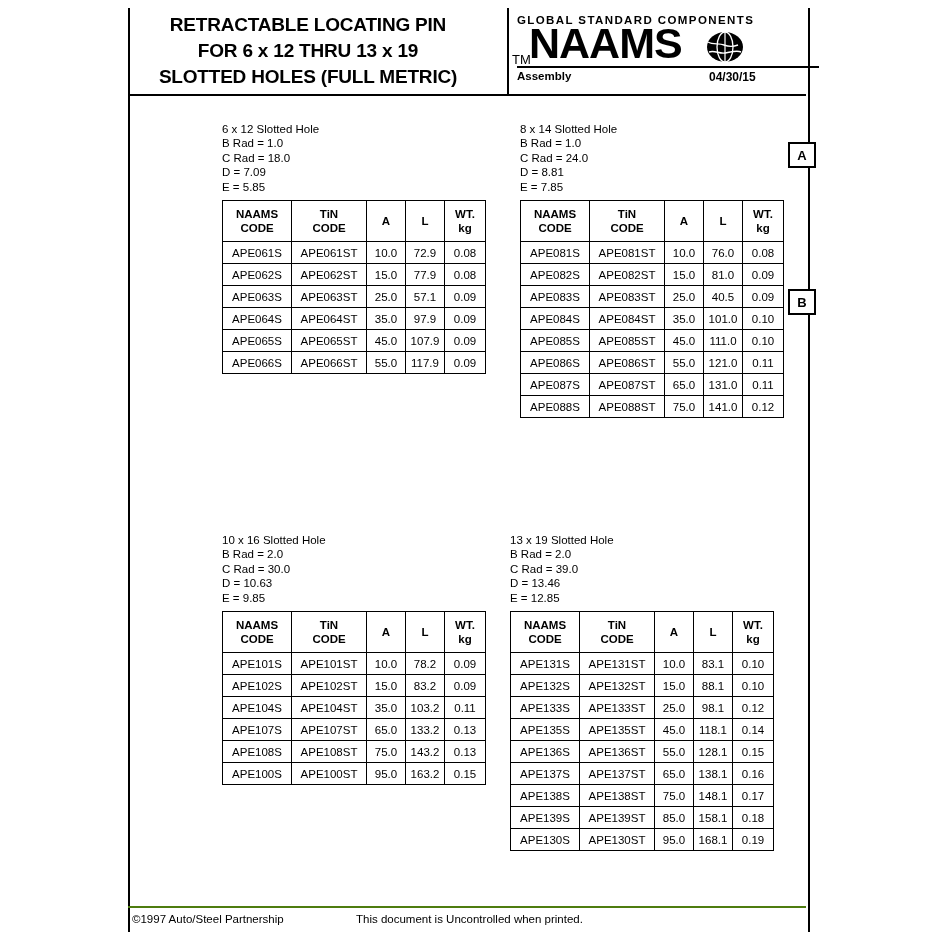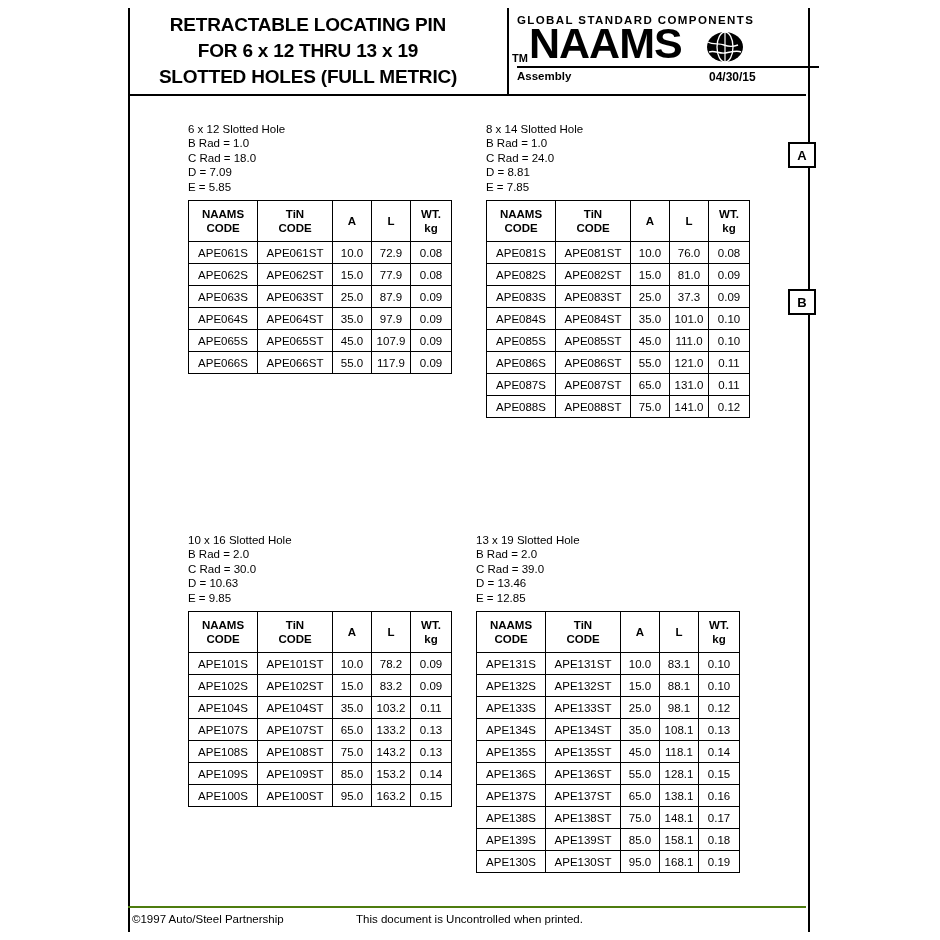--- a/index.html
+++ b/index.html
@@ -6,32 +6,32 @@
   body{width:940px;height:940px;font-family:"Liberation Sans",sans-serif;color:#000;}
   .page{position:relative;width:940px;height:940px;overflow:hidden;}
   .sheet{position:absolute;left:128px;top:8px;width:678px;height:924px;border-left:2px solid #000;border-right:2px solid #000;}
 
   
   .titleblock{position:absolute;left:128px;top:8px;width:678px;height:88px;border-bottom:2px solid #000;box-sizing:border-box;}
   .title-left{position:absolute;left:0;top:4px;width:360px;text-align:center;font-weight:bold;font-size:19px;line-height:26px;letter-spacing:-0.2px;}
   .title-right{position:absolute;left:360px;top:0;width:318px;height:86px;border-left:2px solid #000;box-sizing:border-box;margin-left:19px;}
   .gsc{position:absolute;left:8px;top:6px;font-size:11.5px;font-weight:bold;letter-spacing:1.4px;white-space:nowrap;}
   .naams{position:absolute;left:20px;top:14px;font-size:43px;font-weight:bold;letter-spacing:-1px;line-height:43px;}
-  .tm{position:absolute;left:3px;top:44px;font-size:11px;font-weight:bold;text-align:right;}
+  .tm{position:absolute;left:3px;top:44px;font-size:13px;font-weight:normal;text-align:right;}
   .globe{position:absolute;left:196px;top:22px;width:40px;height:34px;}
   .assy{position:absolute;left:8px;top:62px;font-size:11.5px;font-weight:bold;}
   .date{position:absolute;left:200px;top:62px;font-size:12px;font-weight:bold;}
   .rule{position:absolute;left:8px;top:58px;width:302px;height:2px;background:#000;}
 
   
   .revtag{position:absolute;width:28px;height:26px;border:2px solid #000;box-sizing:border-box;background:#fff;
           font-size:13px;font-weight:bold;display:flex;align-items:center;justify-content:center;}
 
   
-  .group{position:absolute;}
+  .group{position:absolute;margin-left:34px;}
   .ginfo{font-size:11.5px;line-height:14.4px;white-space:nowrap;}
   table.t{border-collapse:collapse;margin-top:6px;background:#fff;}
   table.t th,table.t td{border:1px solid #000;font-size:11.5px;text-align:center;padding:0;}
   table.t thead th{font-weight:bold;height:40px;line-height:14px;}
   table.t tbody td{height:21px;}
   table.t tbody td.code{padding:0 7px;}
   .wt{line-height:13px;}
 
   
   .footer{position:absolute;left:128px;top:906px;width:678px;height:26px;border-top:2px solid #4d7c0f;box-sizing:border-box;}
@@ -111,21 +111,21 @@
             <td class="code">APE062S</td>
             <td class="code">APE062ST</td>
             <td>15.0</td>
             <td>77.9</td>
             <td>0.08</td>
           </tr>
         <tr>
             <td class="code">APE063S</td>
             <td class="code">APE063ST</td>
             <td>25.0</td>
-            <td>87.9</td>
+            <td>57.1</td>
             <td>0.09</td>
           </tr>
         <tr>
             <td class="code">APE064S</td>
             <td class="code">APE064ST</td>
             <td>35.0</td>
             <td>97.9</td>
             <td>0.09</td>
           </tr>
         <tr>
@@ -183,21 +183,21 @@
             <td class="code">APE082S</td>
             <td class="code">APE082ST</td>
             <td>15.0</td>
             <td>81.0</td>
             <td>0.09</td>
           </tr>
         <tr>
             <td class="code">APE083S</td>
             <td class="code">APE083ST</td>
             <td>25.0</td>
-            <td>37.3</td>
+            <td>40.5</td>
             <td>0.09</td>
           </tr>
         <tr>
             <td class="code">APE084S</td>
             <td class="code">APE084ST</td>
             <td>35.0</td>
             <td>101.0</td>
             <td>0.10</td>
           </tr>
         <tr>
@@ -287,27 +287,20 @@
             <td>0.13</td>
           </tr>
         <tr>
             <td class="code">APE108S</td>
             <td class="code">APE108ST</td>
             <td>75.0</td>
             <td>143.2</td>
             <td>0.13</td>
           </tr>
         <tr>
-            <td class="code">APE109S</td>
-            <td class="code">APE109ST</td>
-            <td>85.0</td>
-            <td>153.2</td>
-            <td>0.14</td>
-          </tr>
-        <tr>
             <td class="code">APE100S</td>
             <td class="code">APE100ST</td>
             <td>95.0</td>
             <td>163.2</td>
             <td>0.15</td>
           </tr>
       </tbody>
     </table>
   </div>
 
@@ -352,27 +345,20 @@
             <td>0.10</td>
           </tr>
         <tr>
             <td class="code">APE133S</td>
             <td class="code">APE133ST</td>
             <td>25.0</td>
             <td>98.1</td>
             <td>0.12</td>
           </tr>
         <tr>
-            <td class="code">APE134S</td>
-            <td class="code">APE134ST</td>
-            <td>35.0</td>
-            <td>108.1</td>
-            <td>0.13</td>
-          </tr>
-        <tr>
             <td class="code">APE135S</td>
             <td class="code">APE135ST</td>
             <td>45.0</td>
             <td>118.1</td>
             <td>0.14</td>
           </tr>
         <tr>
             <td class="code">APE136S</td>
             <td class="code">APE136ST</td>
             <td>55.0</td>

